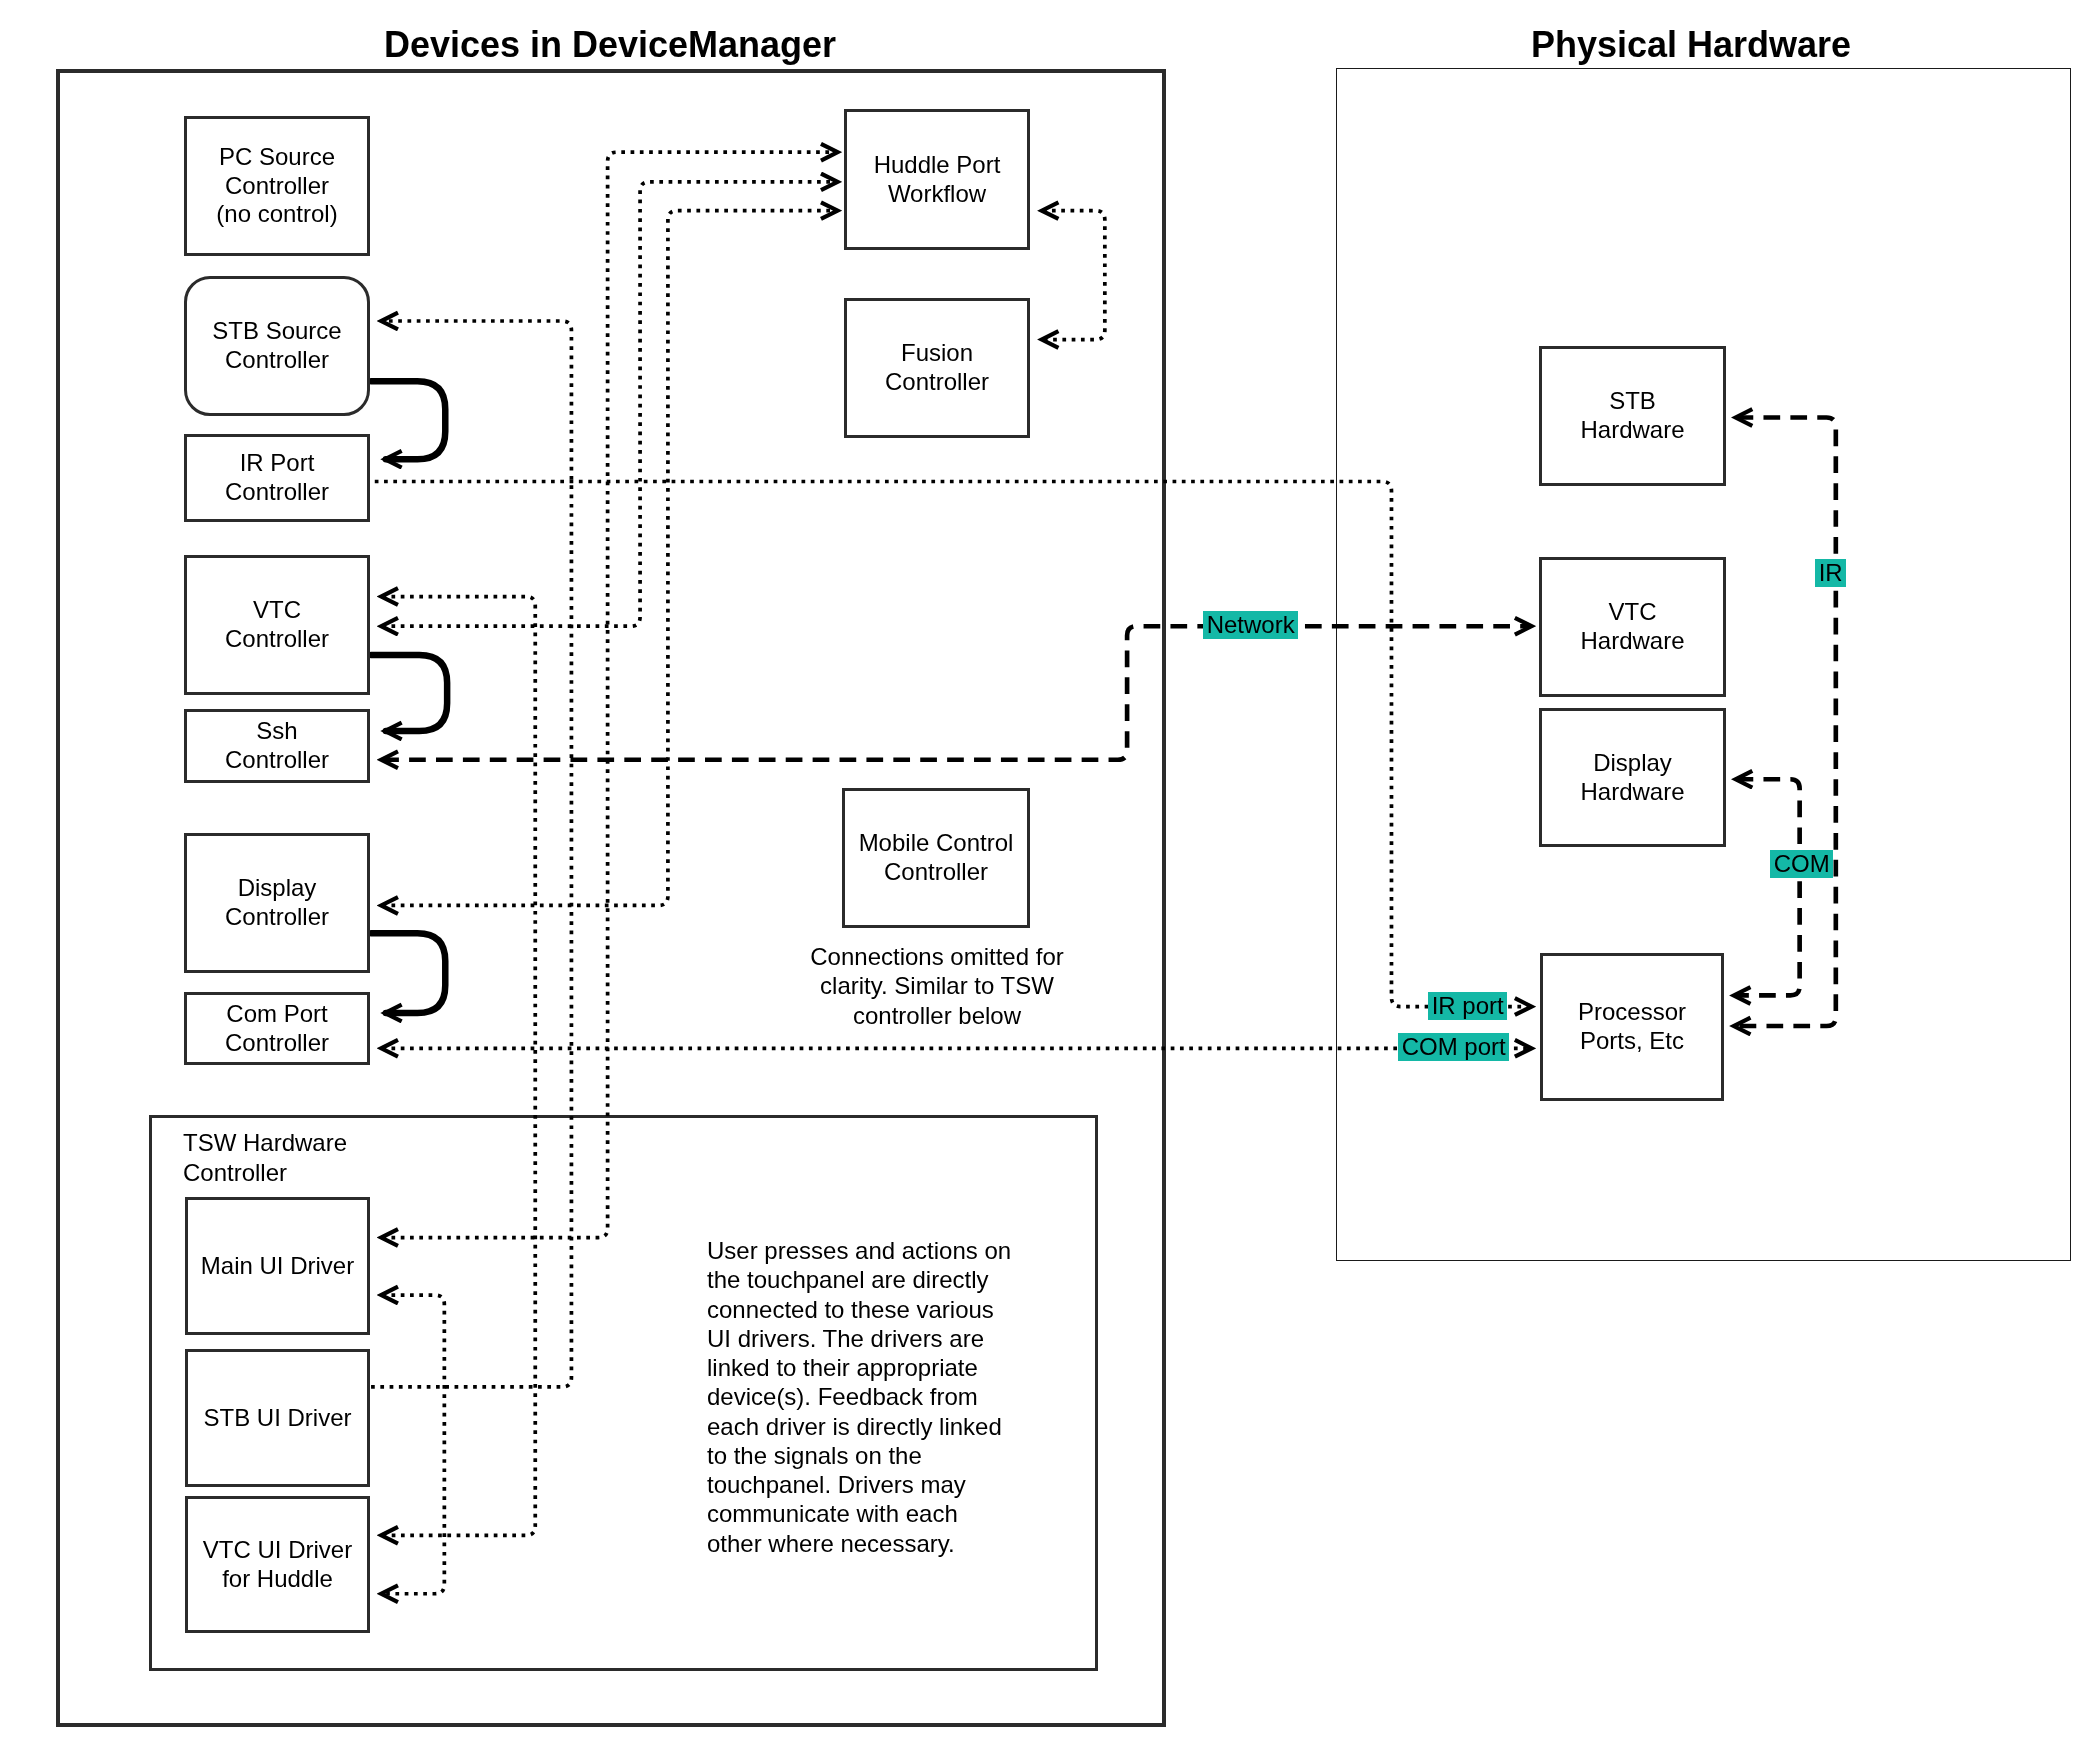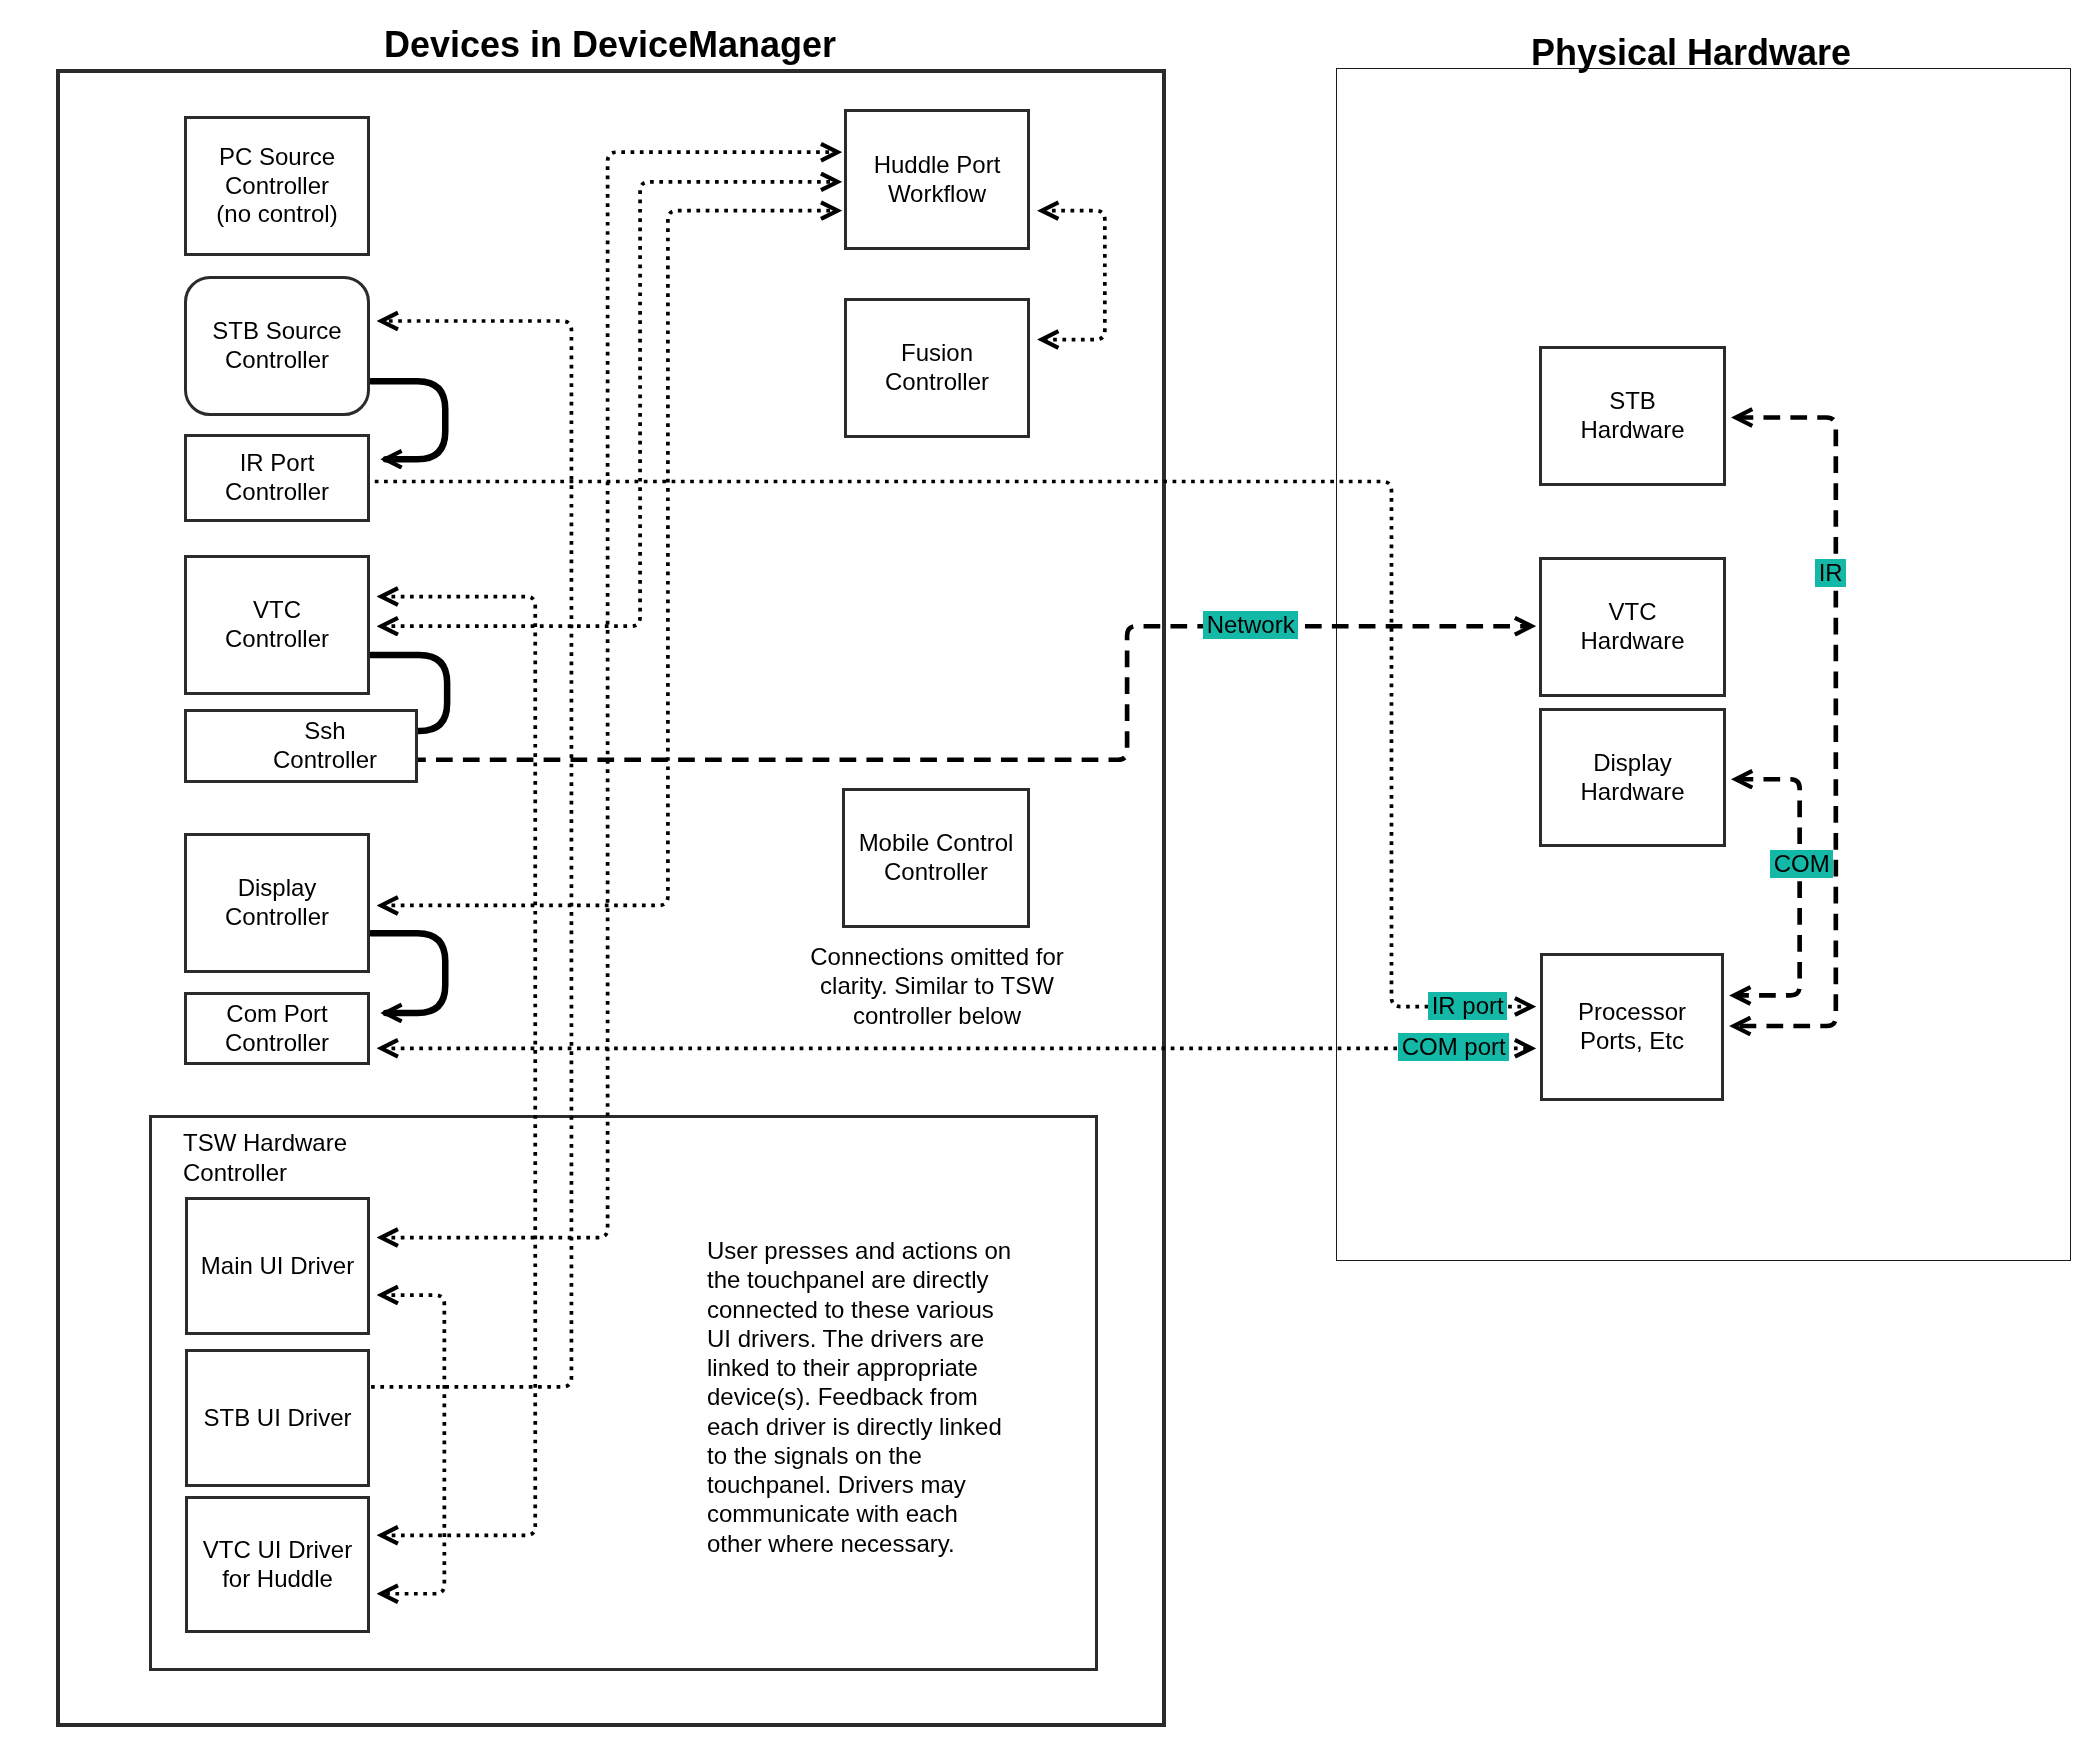--- a/index.html
+++ b/index.html
@@ -32,21 +32,21 @@
     padding:0.9px 3.7px;white-space:nowrap;
   }
   .center{text-align:center;transform:translateX(-50%);}
 </style>
 </head>
 <body>
 
 <div id="canvas">
 
   <div class="title" style="left:610px;top:24px;">Devices in DeviceManager</div>
-  <div class="title" style="left:1691px;top:24px;margin-top:8px;">Physical Hardware</div>
+  <div class="title" style="left:1691px;top:24px;">Physical Hardware</div>
 
   <div class="container dm-container" style="left:56px;top:69px;width:1102px;height:1650px;"></div>
   <div class="container ph-container" style="left:1336px;top:68px;width:733px;height:1191px;"></div>
   <div class="container tsw-container" style="left:149px;top:1115px;width:943px;height:550px;"></div>
   <div class="corner-label" style="left:183px;top:1128px;">TSW Hardware
 Controller</div>
 
   <svg class="wires" width="2090" height="1758" viewBox="0 0 2253 1895">
     <defs>
       <marker id="ah" markerWidth="26" markerHeight="24" refX="20" refY="11" orient="auto" markerUnits="userSpaceOnUse">
@@ -90,21 +90,21 @@
 
   <div class="box" style="left:184px;top:110px;width:180px;height:134px;margin-top:6px;">PC Source
 Controller
 (no control)</div>
   <div class="box" style="left:184px;top:276px;width:180px;height:134px;border-radius:26px;">STB Source
 Controller</div>
   <div class="box" style="left:184px;top:434px;width:180px;height:82px;">IR Port
 Controller</div>
   <div class="box" style="left:184px;top:555px;width:180px;height:134px;">VTC
 Controller</div>
-  <div class="box" style="left:184px;top:709px;width:180px;height:68px;padding-left:48px;">Ssh
+  <div class="box" style="left:184px;top:709px;width:180px;height:68px;">Ssh
 Controller</div>
   <div class="box" style="left:184px;top:833px;width:180px;height:134px;">Display
 Controller</div>
   <div class="box" style="left:184px;top:992px;width:180px;height:67px;">Com Port
 Controller</div>
 
   <div class="box" style="left:844px;top:109px;width:180px;height:135px;">Huddle Port
 Workflow</div>
   <div class="box" style="left:844px;top:298px;width:180px;height:134px;">Fusion
 Controller</div>

